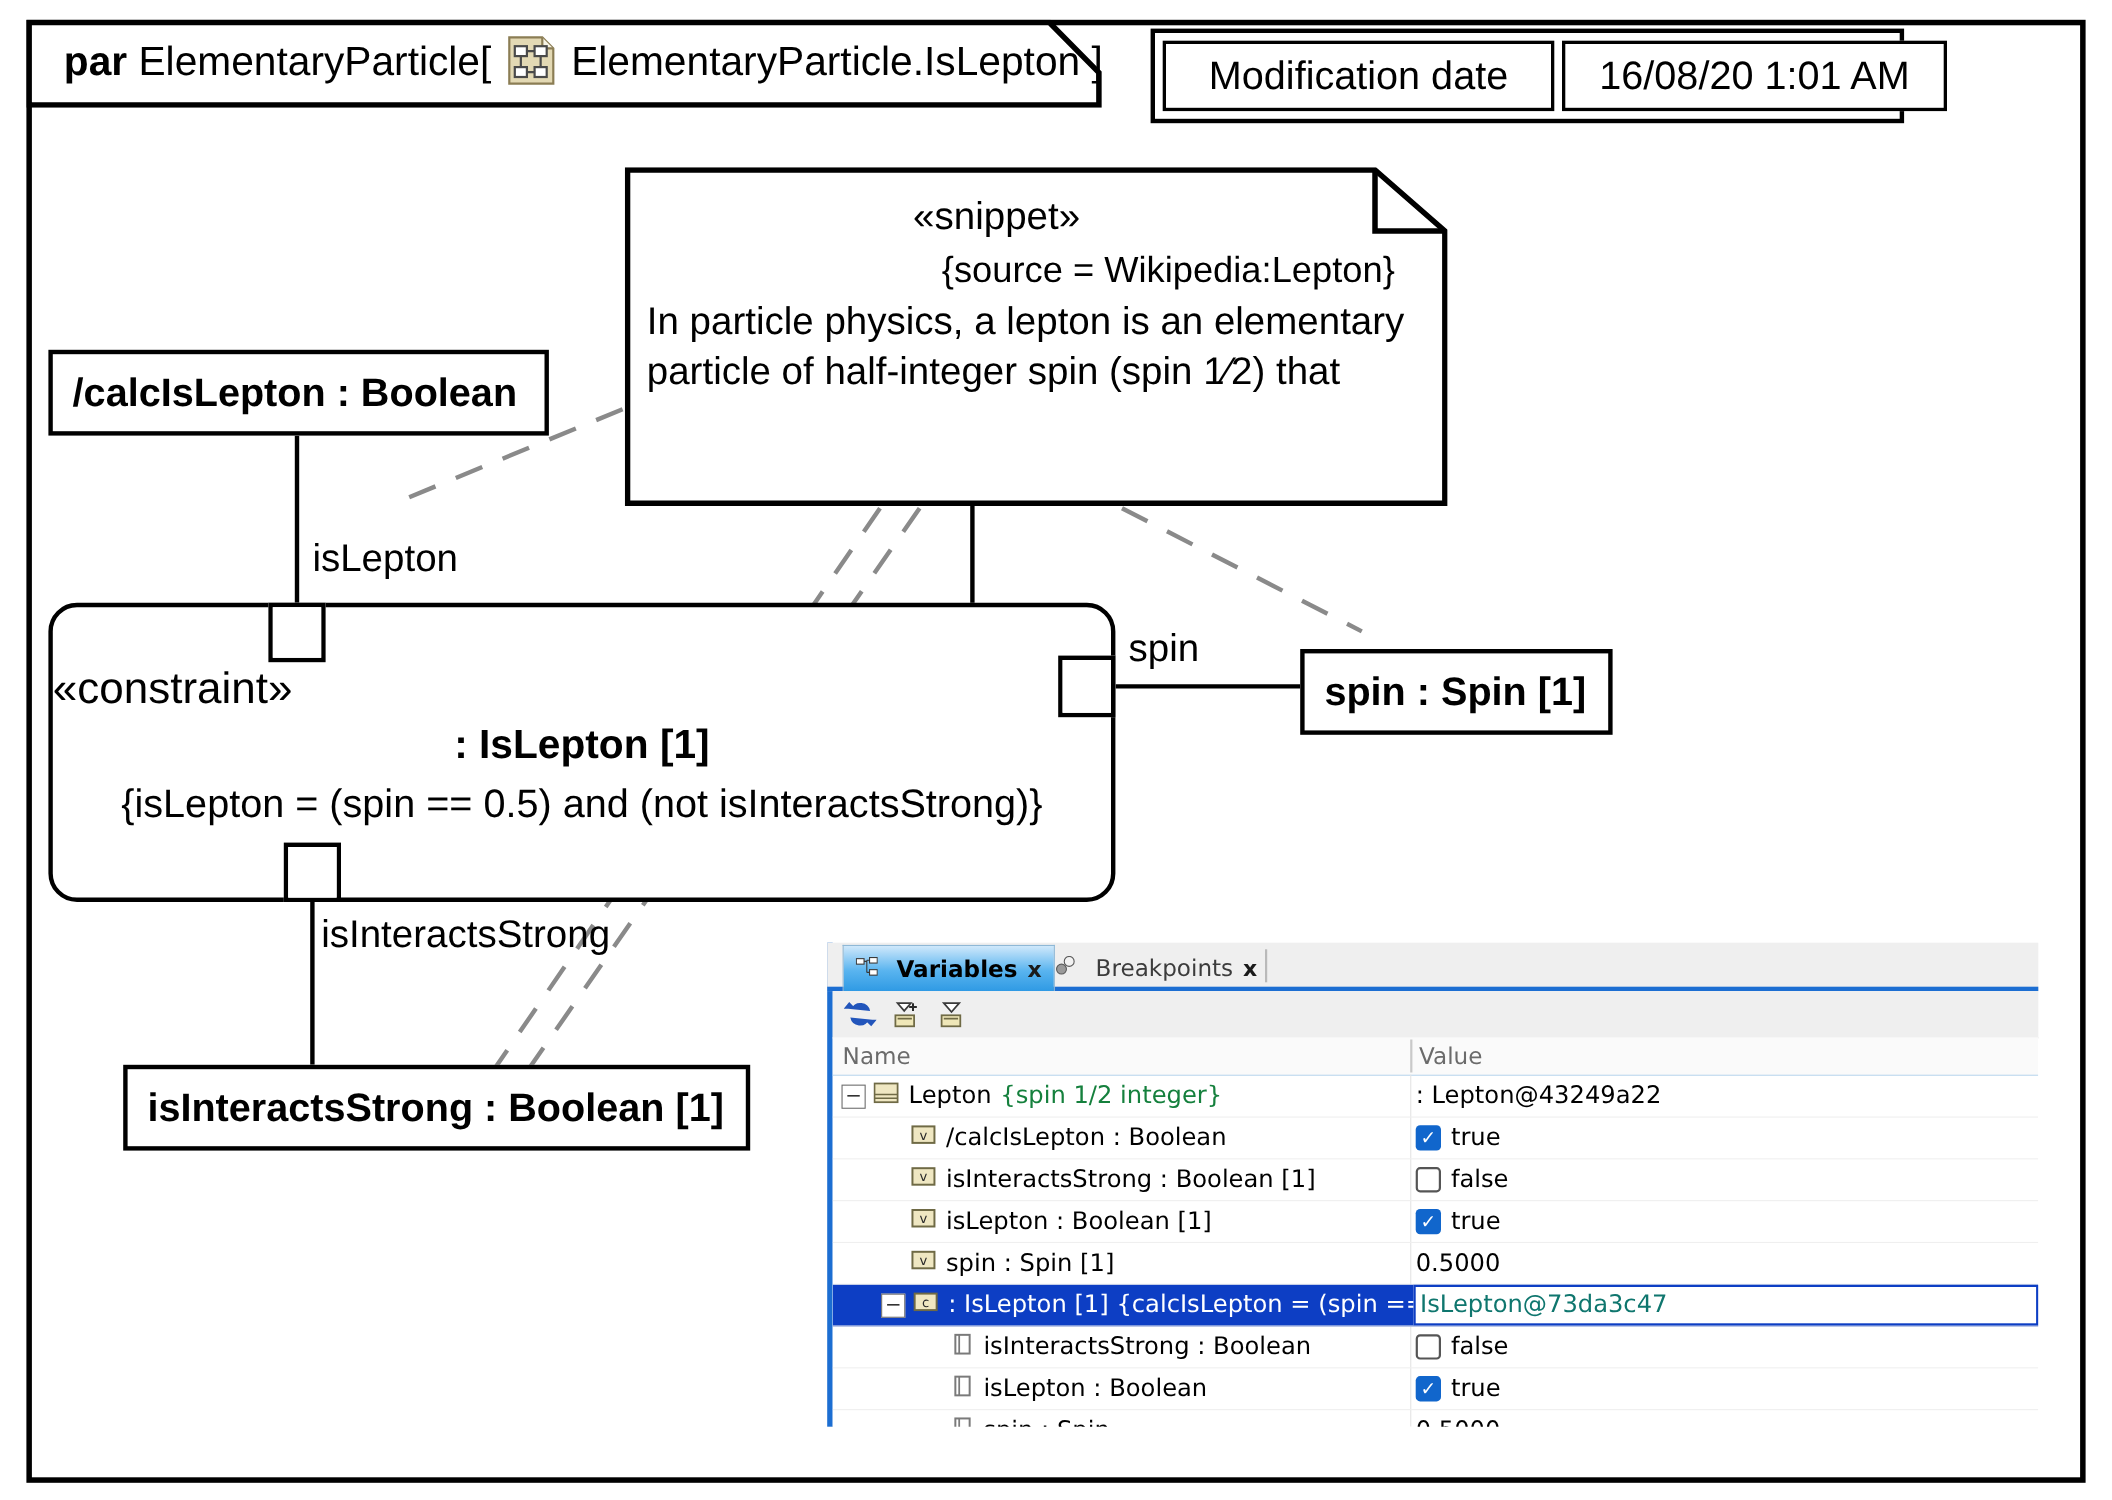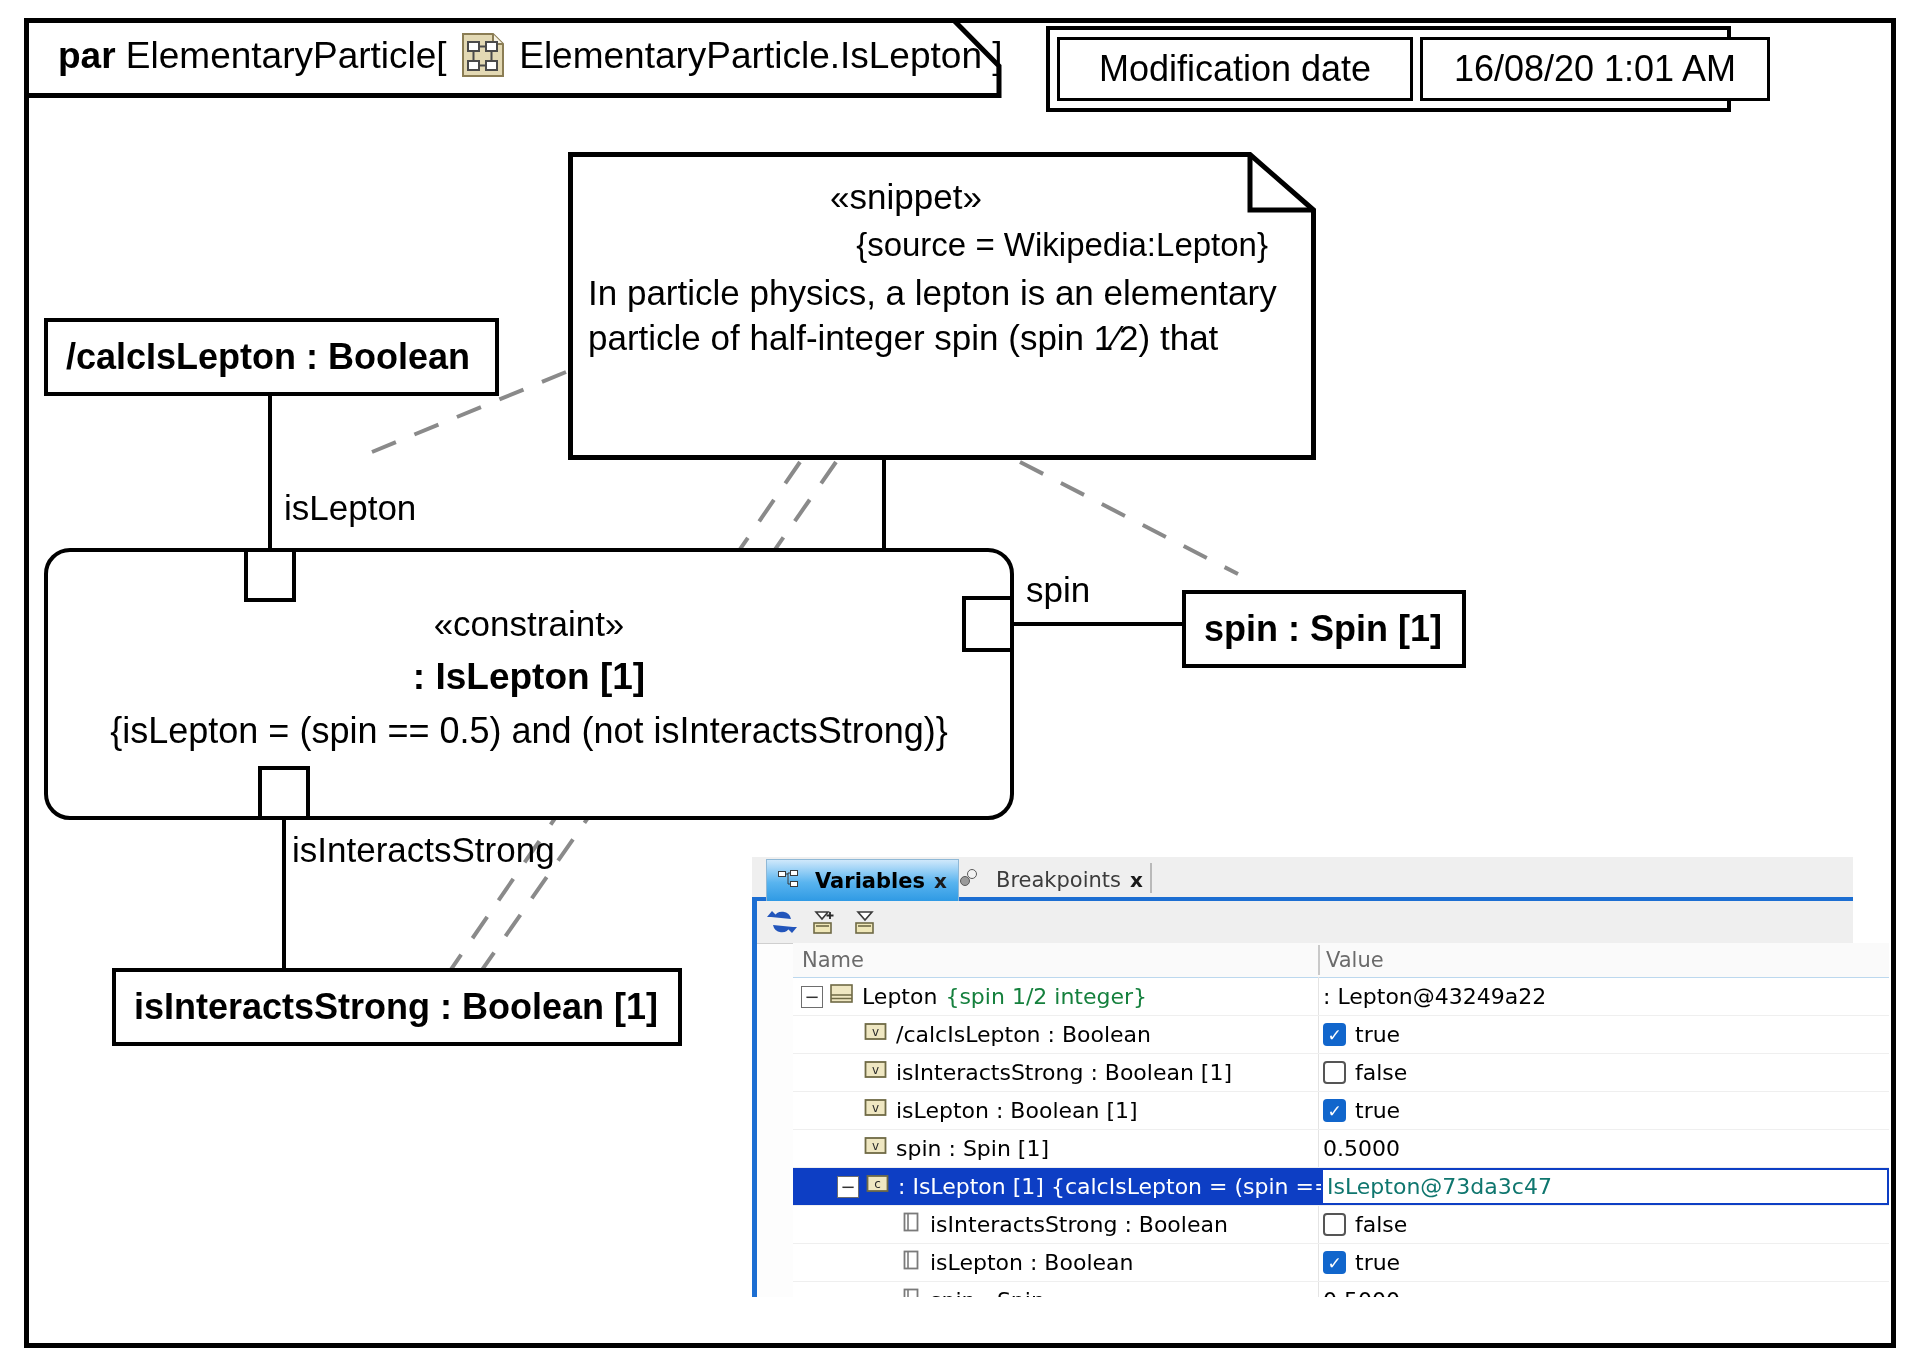--- a/index.html
+++ b/index.html
@@ -46,22 +46,22 @@
   .partbox{position:absolute;border:4px solid #000;background:#fff;
       box-sizing:border-box;display:flex;align-items:center;
       font-weight:bold;font-size:36px;white-space:nowrap;}
   #box-calc{left:44px;top:318px;width:455px;height:78px;padding-left:18px;}
   #box-spin{left:1182px;top:590px;width:284px;height:78px;padding-left:18px;}
   #box-iis{left:112px;top:968px;width:570px;height:78px;padding-left:18px;}
 
   
   #constraint{position:absolute;left:44px;top:548px;width:970px;height:272px;
       border:4px solid #000;border-radius:26px;background:#fff;box-sizing:border-box;}
-  #constraint .ster{position:absolute;left:0;right:0;top:52px;text-align:center;
-      font-size:35px;}
+  #constraint .ster{position:absolute;left:0;right:0;top:52px;text-align:left;
+      font-size:40px;}
   #constraint .ttl{position:absolute;left:0;right:0;top:104px;text-align:center;
       font-size:37px;font-weight:bold;}
   #constraint .expr{position:absolute;left:0;right:0;top:158px;text-align:center;
       font-size:36px;}
 
   
   .port{position:absolute;border:4px solid #000;background:#fff;box-sizing:border-box;}
   #port-islepton{left:244px;top:548px;width:52px;height:54px;}
   #port-iis{left:258px;top:766px;width:52px;height:54px;}
   #port-spin{left:962px;top:596px;width:52px;height:56px;}
@@ -91,21 +91,21 @@
   .tab .x{font-weight:bold;font-size:20px;color:#1a1a1a;}
   .tabsep{position:absolute;left:398px;top:6px;width:2px;height:30px;background:#b9b9b9;}
 
   
   #dbg-toolbar{position:absolute;left:5px;top:44px;width:1096px;height:42px;
       background:#efefef;border-bottom:1px solid #cfcfcf;}
   #dbg-toolbar .tbtn{position:absolute;top:6px;width:30px;height:30px;}
 
   
   #dbg-table{position:absolute;left:5px;top:86px;width:1096px;height:354px;
-      background:#fff;overflow:hidden;margin-left:36px;}
+      background:#fff;overflow:hidden;}
   #dbg-head{position:relative;height:34px;background:#fafafa;
       border-bottom:1px solid #bcd8ee;}
   #dbg-head .h{position:absolute;top:5px;font-size:21px;color:#6b6b6b;}
   #dbg-head .h.name{left:9px;}
   #dbg-head .h.value{left:533px;}
   #dbg-head .vsep{position:absolute;left:525px;top:2px;width:2px;height:30px;background:#c9c9c9;}
   .colsep{position:absolute;left:525px;top:34px;width:1px;height:320px;background:#e4e4e4;}
 
   .vrow{position:relative;height:37px;border-bottom:1px solid #efefef;}
   .vrow .nm{position:absolute;left:0;top:0;height:37px;display:flex;align-items:center;

